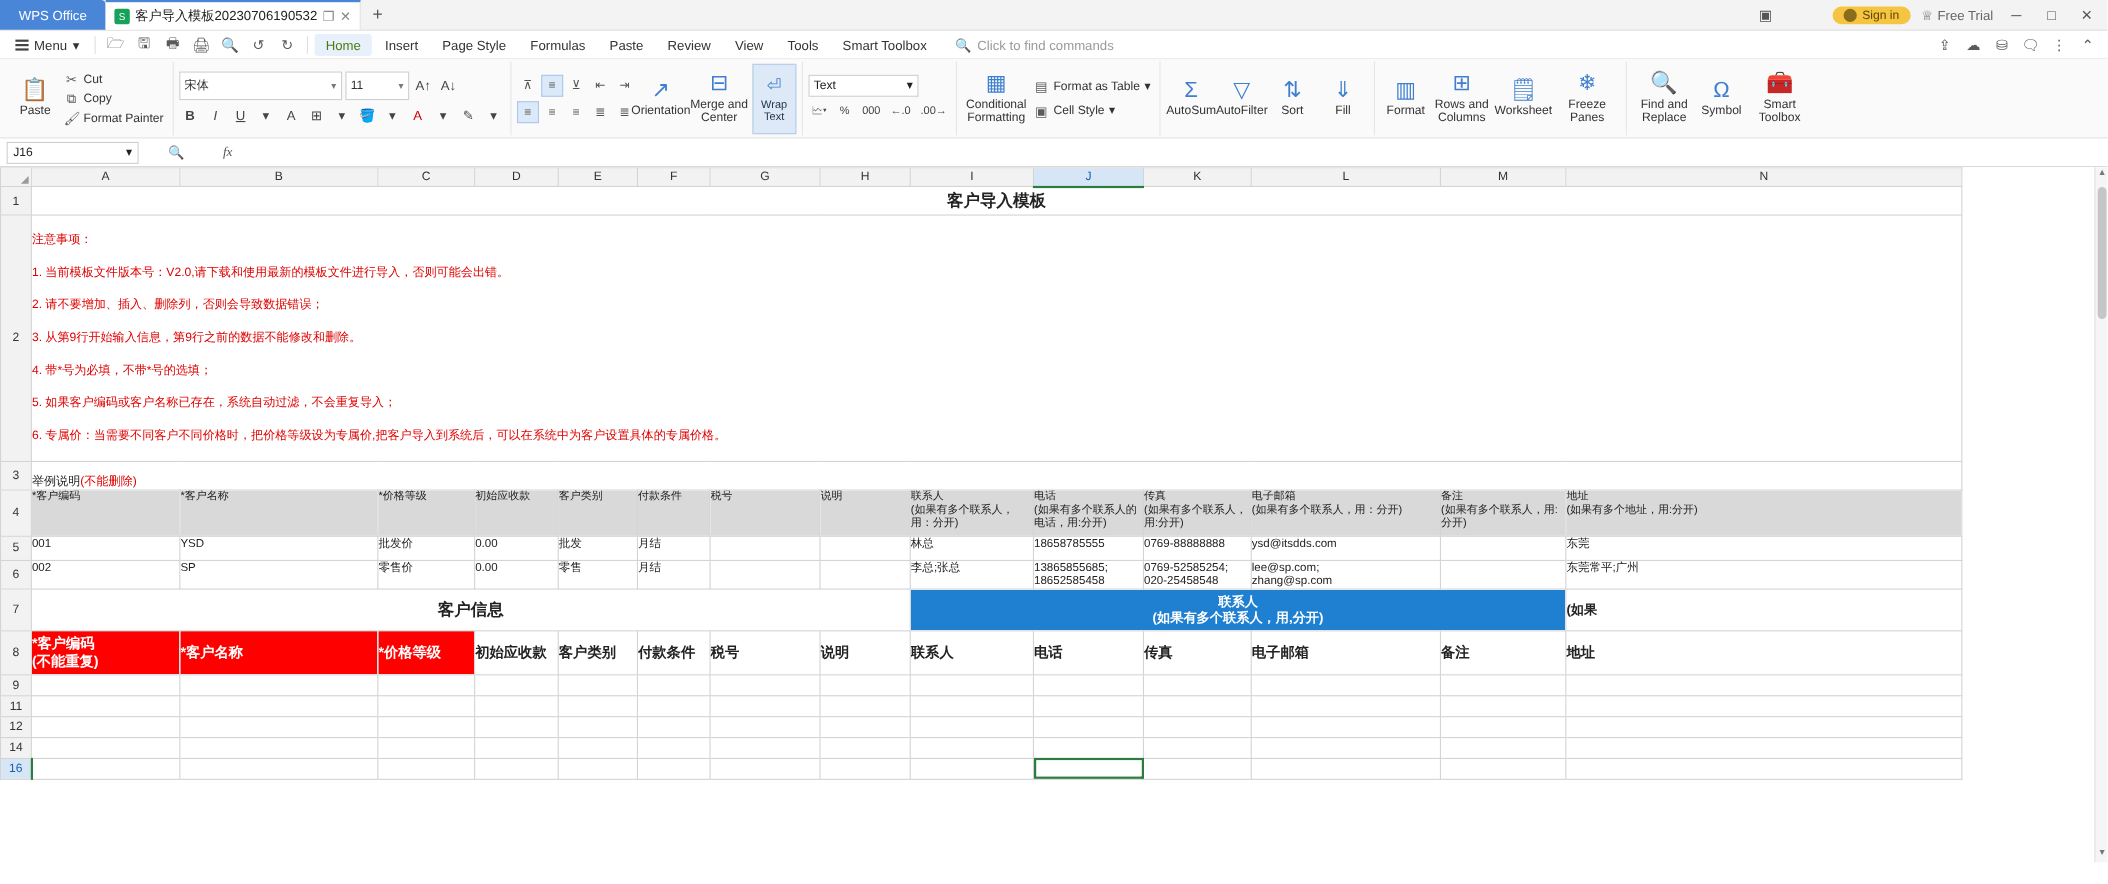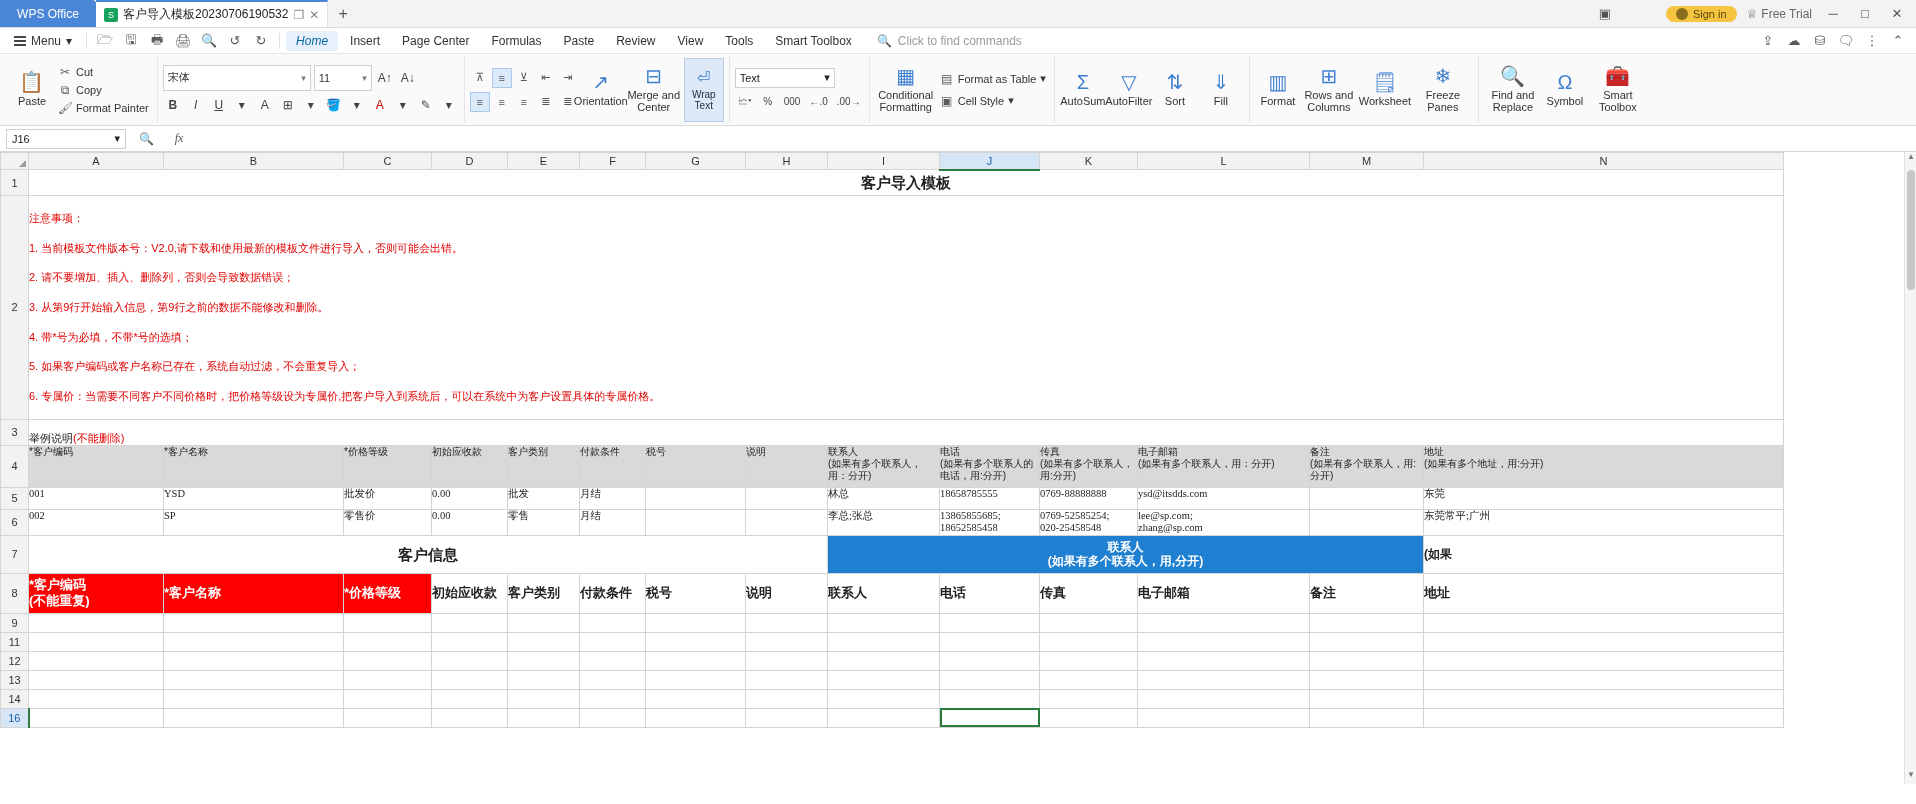--- a/index.html
+++ b/index.html
@@ -75,21 +75,21 @@
     font-size: 12px;
   }
   .menu-btn { display: flex; align-items: center; gap: 5px; padding: 0 8px; color: #333; }
   .hamburger { display: inline-block; width: 12px; }
   .hamburger i { display: block; height: 2px; background: #444; margin: 2px 0; }
   .qa-icon { width: 24px; text-align: center; color: #5a5a5a; font-size: 13px; }
   .sep-v { width: 1px; height: 16px; background: #e0e0e0; margin: 0 4px; }
   .rtab {
     padding: 3px 10px; color: #333; font-size: 12px; border-radius: 3px;
   }
-  .rtab.active { background: #e8f0fb; color: #0369a1; font-style: italic; }
+  .rtab.active { background: #e8f0fb; color: #4d7c0f; }
   .find-box {
     display: flex; align-items: center; gap: 5px;
     color: #9a9a9a; margin-left: 14px; font-size: 12px;
   }
   .menubar-right { margin-left: auto; display: flex; align-items: center; gap: 2px; padding-right: 6px;}
 
   
   .ribbon {
     height: 72px;
     background: #fafafa;
@@ -132,21 +132,21 @@
   }
   .numfmt-col { display:flex; flex-direction:column; justify-content:center; gap:4px; height:64px; }
   .numsel { width: 100px; border:1px solid #cfcfcf; background:#fff; height:20px; display:flex; align-items:center; justify-content:space-between; padding:0 4px; font-size:11px;}
   .numrow { display:flex; align-items:center; gap:3px; }
   .nbtn { height:20px; min-width:20px; padding:0 3px; display:flex; align-items:center; justify-content:center; font-size:10px; color:#444;}
   .cond-col { display:flex; flex-direction:column; justify-content:center; gap:6px; height:64px; }
 
   
   .formulabar {
     height: 26px; background: #fff; border-bottom: 1px solid #d6d6d6;
-    display: flex; align-items: center; gap: 10px; padding: 0 6px;
+    display: flex; align-items: center; gap: 24px; padding: 0 6px;
   }
   .namebox {
     width: 120px; height: 20px; border: 1px solid #cfcfcf; background:#fff;
     display:flex; align-items:center; justify-content:space-between; padding: 0 5px; font-size:11px;
   }
   .fb-icon { width: 22px; text-align:center; color:#555; font-size:12px; }
   .fx { font-style: italic; font-family: "Liberation Serif", serif; }
   .fb-input { flex:1; height: 20px; border: none; font-size: 12px; padding-left: 4px; outline: none; }
 
   
@@ -167,21 +167,21 @@
   .corner:after {
     content:""; position:absolute; right:2px; bottom:2px;
     border-left: 7px solid transparent; border-bottom: 7px solid #9a9a9a;
   }
   .cell { padding: 1px 3px; vertical-align: middle; white-space: pre-line; line-height: 1.15; }
   .c-title { text-align:center; font-size: 15px; font-weight: bold; }
   .c-notice { color:#e00000; font-size: 11px; line-height: 1.35; padding: 2px 4px; }
   .c-example { font-size: 11px; }
   .c-example .red { color:#e00000; }
   .hdr-gray { background:#d9d9d9; font-size: 10px; line-height: 1.18; vertical-align: top; padding: 2px 3px; }
-  .data-cell { font-family: Liberation Serif, serif; font-size: 10.5px; vertical-align: top; margin-top: 20px; }
+  .data-cell { font-family: Liberation Sans, sans-serif; font-size: 10.5px; vertical-align: top; margin-top: 20px; }
   .band-white { background:#fff; text-align:center; font-size: 15px; font-weight: bold; }
   .band-blue { background:#1f7fd0; color:#fff; text-align:center; font-size: 12px; font-weight: bold; line-height:1.2; }
   .band-plain { font-size: 12px; font-weight: bold; }
   .hdr-red { background:#ff0000; color:#fff; font-size: 13px; font-weight: bold; line-height:1.25; padding: 2px 4px; }
   .hdr-bold { font-size: 13px; font-weight: bold; padding: 2px 4px; }
   .row8 td { border-bottom: 2px solid #1f9a6b; }
   .selcell { outline: 2px solid #2a7d3f; outline-offset: -2px; position: relative; }
   .selcell:after {
     content:""; position:absolute; right:-3px; bottom:-3px; width:5px; height:5px; background:#2a7d3f;
   }
@@ -234,21 +234,21 @@
   <div class="qa-icon">🗁</div>
   <div class="qa-icon">🖫</div>
   <div class="qa-icon">🖶</div>
   <div class="qa-icon">🖨</div>
   <div class="qa-icon">🔍</div>
   <div class="qa-icon">↺</div>
   <div class="qa-icon">↻</div>
   <div class="sep-v"></div>
   <div class="rtab active">Home</div>
   <div class="rtab">Insert</div>
-  <div class="rtab">Page Center</div>
+  <div class="rtab">Page Style</div>
   <div class="rtab">Formulas</div>
   <div class="rtab">Paste</div>
   <div class="rtab">Review</div>
   <div class="rtab">View</div>
   <div class="rtab">Tools</div>
   <div class="rtab">Smart Toolbox</div>
   <div class="find-box">
     <span>🔍</span>
     <span>Click to find commands</span>
   </div>
@@ -645,37 +645,20 @@
           <td></td>
           <td></td>
           <td></td>
           <td></td>
           <td></td>
           <td></td>
           <td></td>
           <td></td>
     </tr>
     <tr style="height:19px">
-      <td class="rowhdr">13</td>
-      <td></td>
-          <td></td>
-          <td></td>
-          <td></td>
-          <td></td>
-          <td></td>
-          <td></td>
-          <td></td>
-          <td></td>
-          <td></td>
-          <td></td>
-          <td></td>
-          <td></td>
-          <td></td>
-    </tr>
-    <tr style="height:19px">
       <td class="rowhdr">14</td>
       <td></td>
           <td></td>
           <td></td>
           <td></td>
           <td></td>
           <td></td>
           <td></td>
           <td></td>
           <td></td>

